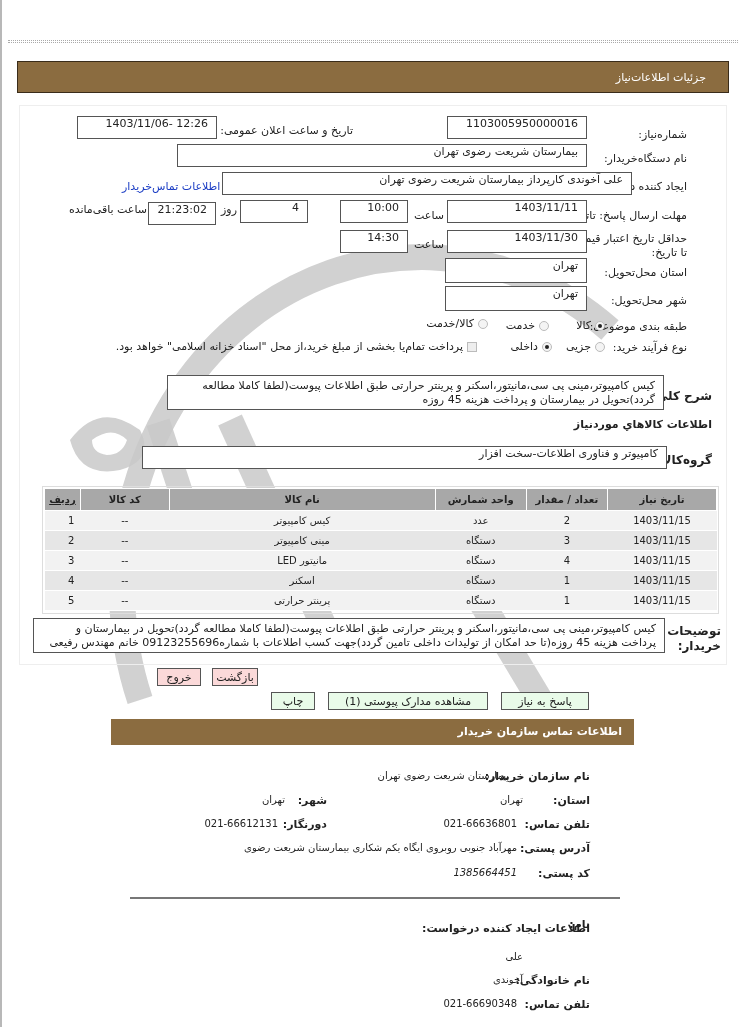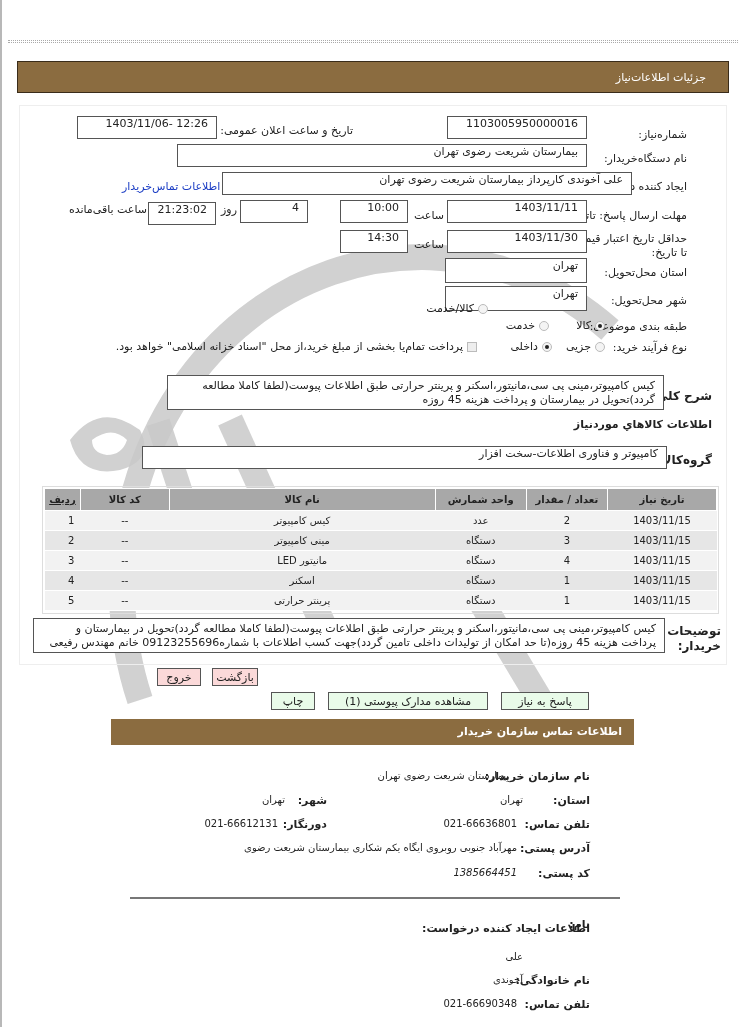--- a/index.html
+++ b/index.html
@@ -112,21 +112,21 @@
     <span>تهران</span>
   </div>
 <span class="lbl" style="right:58px; top:294px;">شهر محل‌تحویل:</span>
 <div class="box r" style="left:445px; top:286px; width:142px; height:25px;">
     <span>تهران</span>
   </div>
 
 <span class="lbl" style="right:58px; top:320px;">طبقه بندی موضوعی:</span>
 <span class="opt" style="right:140px; top:319px;"><span class="radio on"></span><span>کالا</span></span>
 <span class="opt" style="right:196px; top:319px;"><span class="radio"></span><span>خدمت</span></span>
-<span class="opt" style="right:257px; top:302px;"><span class="radio"></span><span>کالا/خدمت</span></span>
+<span class="opt" style="right:257px; top:317px;"><span class="radio"></span><span>کالا/خدمت</span></span>
 
 <span class="lbl" style="right:58px; top:341px;">نوع فرآیند خرید:</span>
 <span class="opt" style="right:140px; top:340px;"><span class="radio"></span><span>جزیی</span></span>
 <span class="opt" style="right:193px; top:340px;"><span class="radio on"></span><span>داخلی</span></span>
 <span class="opt" style="right:268px; top:340px;"><span class="chk"></span><span>پرداخت تمام‌یا بخشی از مبلغ خرید،از محل "اسناد خزانه اسلامی" خواهد بود.</span></span>
 
 <span class="lbl b" style="right:33px; top:389px; font-size:12px;">شرح کلی‌نیاز:</span>
 <div class="box r" style="left:167px; top:375px; width:497px; height:35px; align-items:flex-start; padding-top:3px; line-height:14px;">
     <span>کیس کامپیوتر،مینی پی  سی،مانیتور،اسکنر و پرینتر حرارتی طبق اطلاعات پیوست(لطفا کاملا مطالعه گردد)تحویل در بیمارستان و پرداخت هزینه 45 روزه</span>
   </div>

